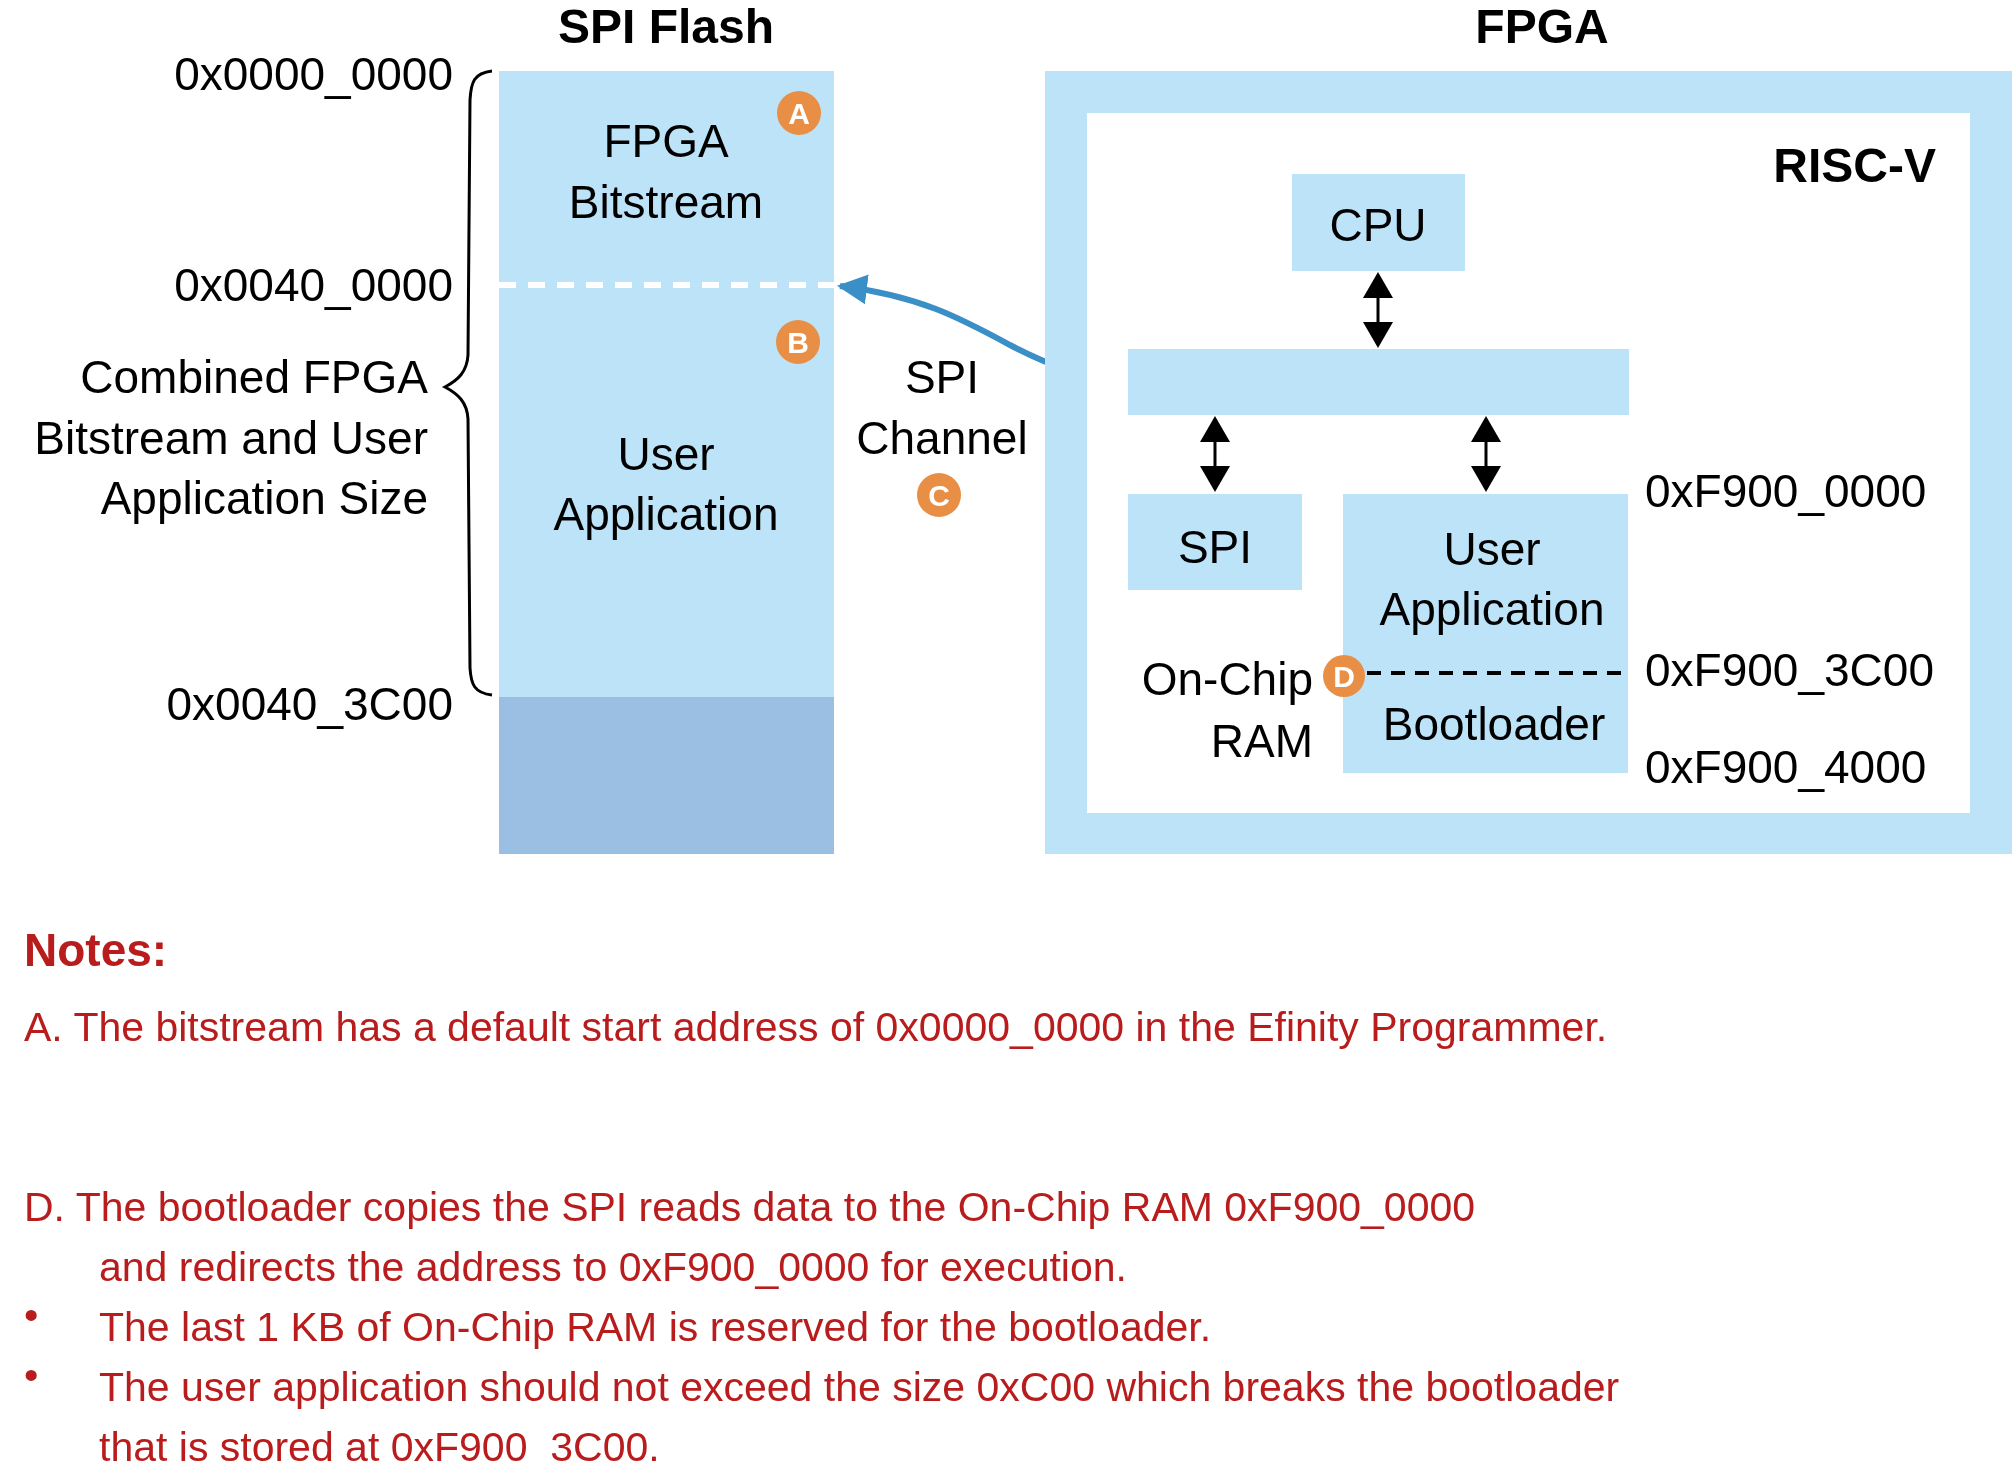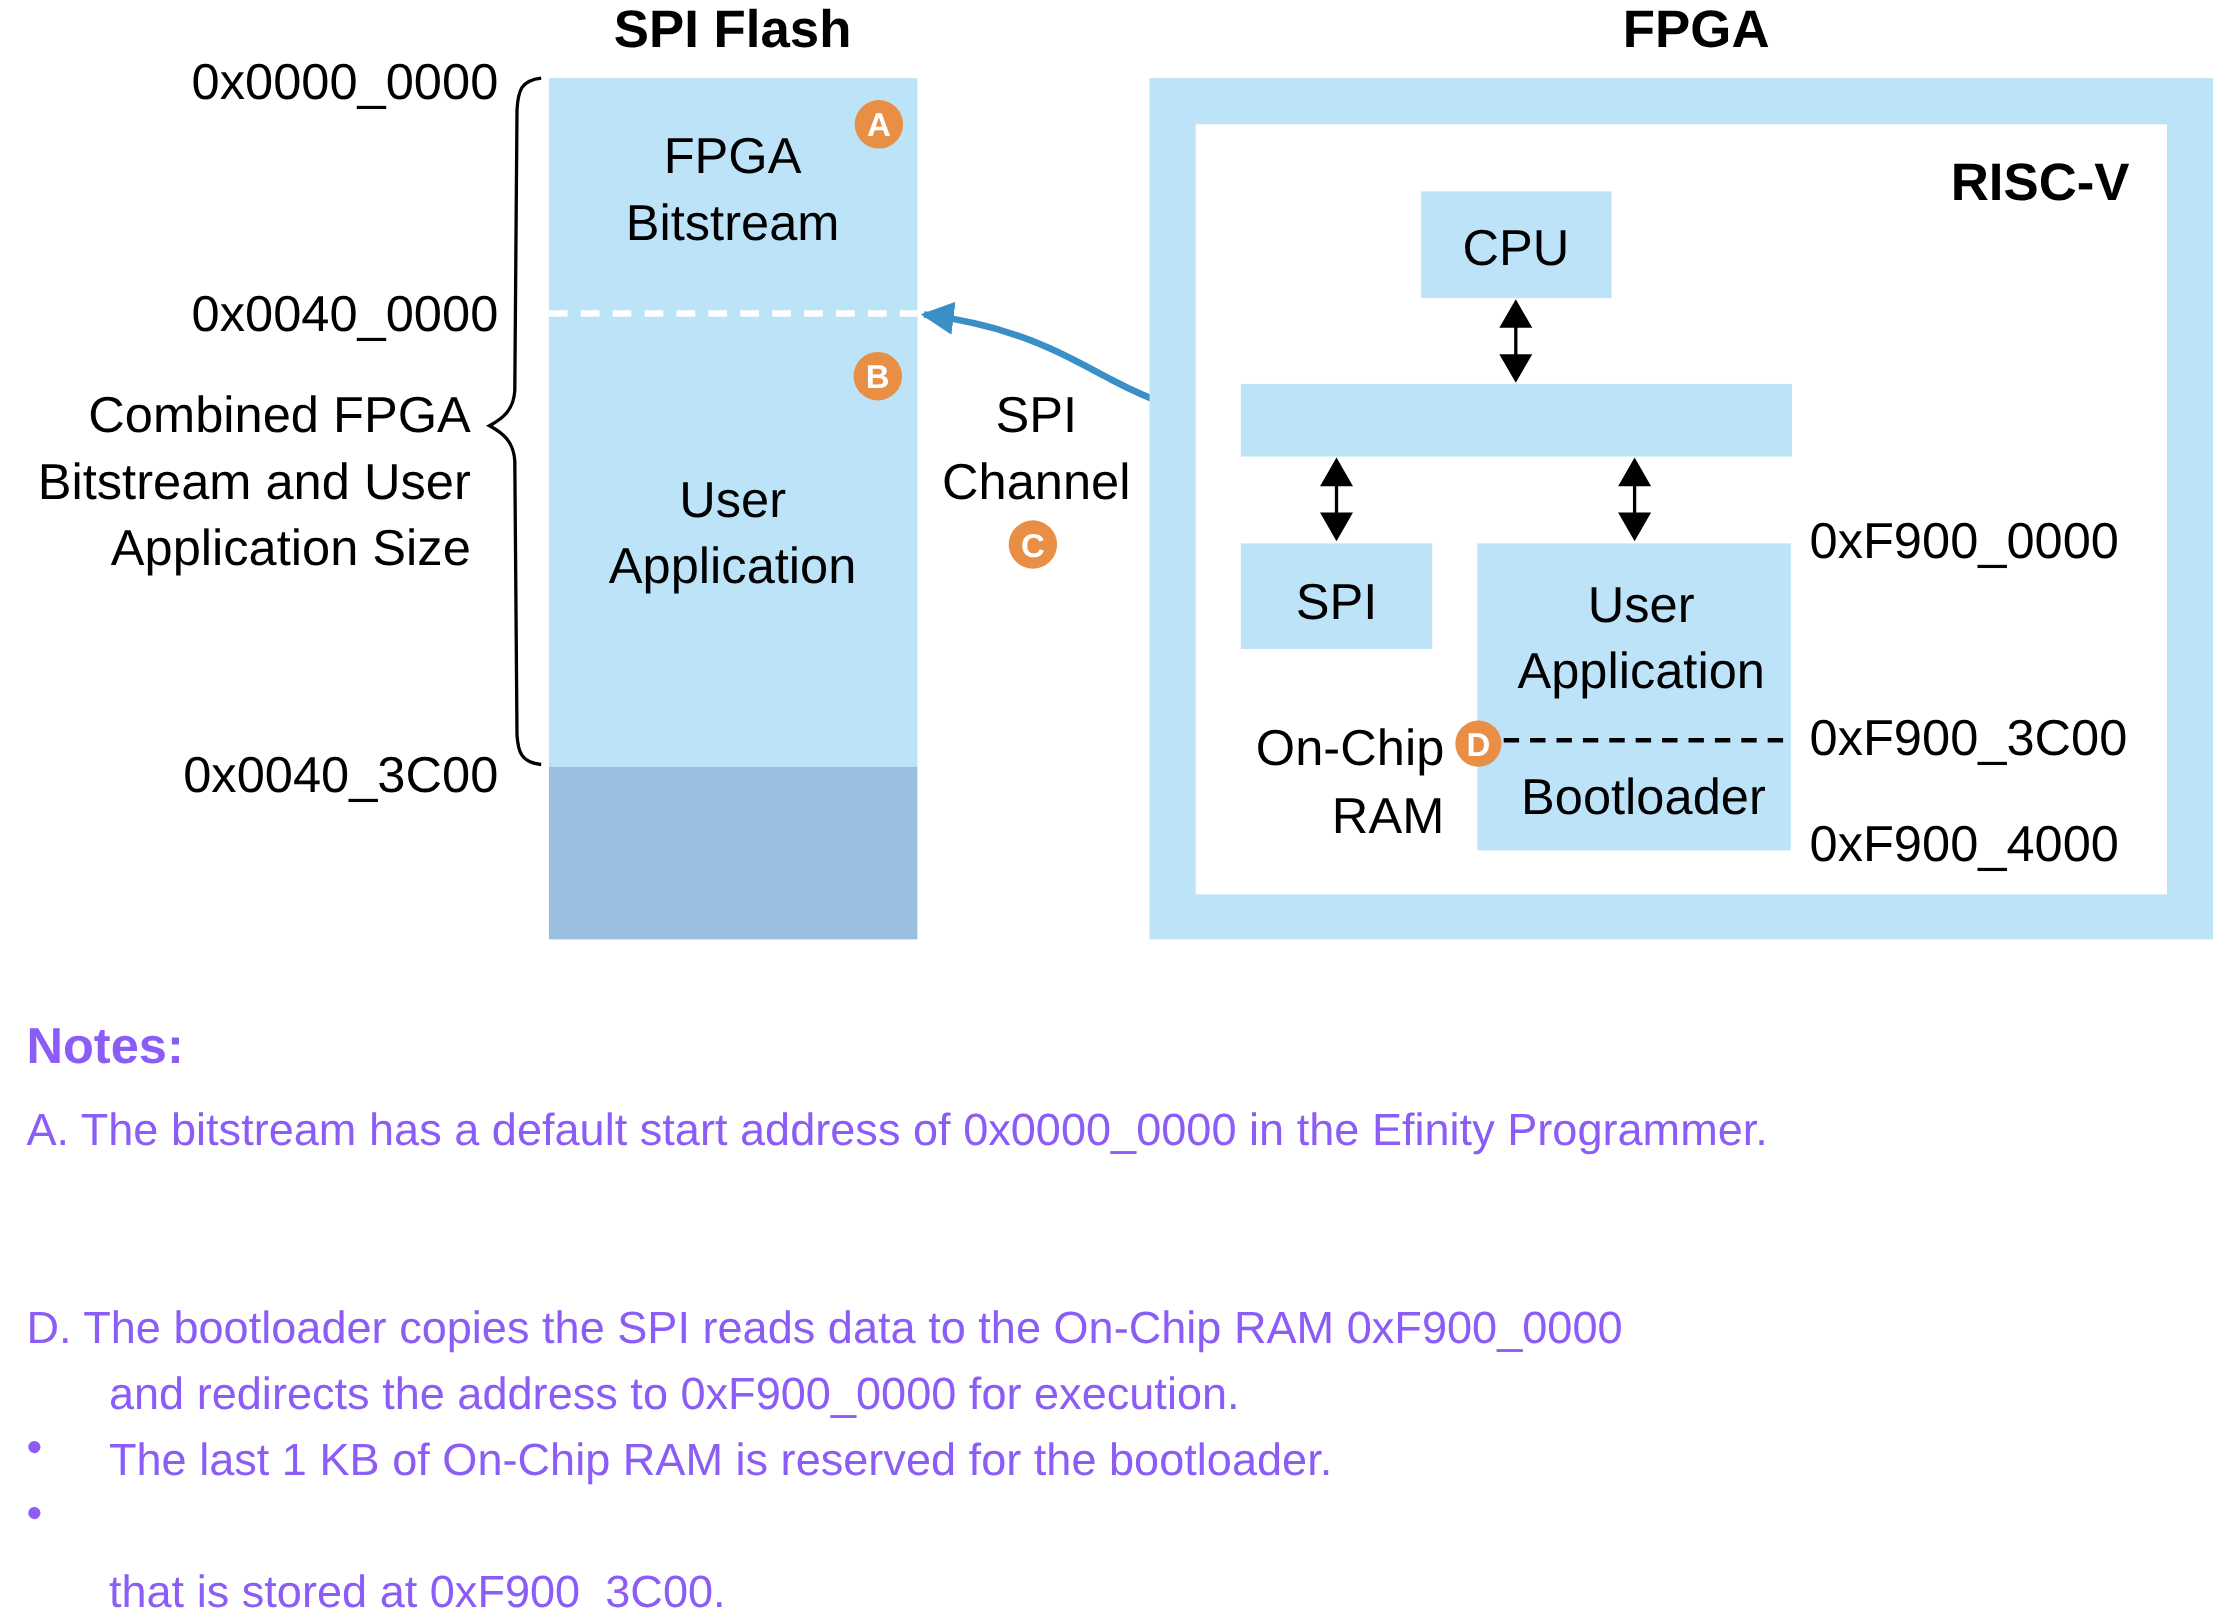--- a/index.html
+++ b/index.html
@@ -2,21 +2,21 @@
 <html><head>
 <meta charset="utf-8">
 <style>
   html, body { margin: 0; padding: 0; background: #ffffff; }
   body { width: 2012px; height: 1465px; position: relative; overflow: hidden; }
   svg.diagram { position: absolute; left: 0; top: 0; }
   .lbl { font-family: "Liberation Sans", sans-serif; font-size: 46px; fill: #000000; }
   .ttl { font-family: "Liberation Sans", sans-serif; font-size: 48px; font-weight: bold; fill: #000000; }
   .badge-text { font-family: "Liberation Sans", sans-serif; font-size: 30px; font-weight: bold; fill: #ffffff; }
   .notes { position: absolute; left: 0; top: 0; width: 2012px; height: 1465px; pointer-events: none;
-           font-family: "Liberation Sans", sans-serif; color: #8b5cf6; }
+           font-family: "Liberation Sans", sans-serif; color: #b91c1c; }
   .notes .heading { position: absolute; left: 24px; top: 922px; font-size: 46px; font-weight: bold; line-height: 56px; }
   .notes .line { position: absolute; font-size: 41px; line-height: 50px; white-space: nowrap; margin-top: 12px; }
   .notes .bullet { position: absolute; left: 24px; font-size: 41px; line-height: 50px; }
 </style>
 </head>
 <body>
 
 <svg class="diagram" width="2012" height="1465" viewBox="0 0 2012 1465">
   <defs>
     <marker id="blueHead" viewBox="0 0 10 10" refX="9" refY="5" markerWidth="5" markerHeight="5" orient="auto-start-reverse" markerUnits="strokeWidth">
@@ -114,14 +114,15 @@
 </svg>
 
 <div class="notes">
   <div class="heading">Notes:</div>
   <div class="line" style="left:24px; top:990px;">A. The bitstream has a default start address of 0x0000_0000 in the Efinity Programmer.</div>
   <div class="line" style="left:24px; top:1170px;">D. The bootloader copies the SPI reads data to the On-Chip RAM 0xF900_0000</div>
   <div class="line" style="left:99px; top:1230px;">and redirects the address to 0xF900_0000 for execution.</div>
   <div class="bullet" style="top:1290px;">•</div>
   <div class="line" style="left:99px; top:1290px;">The last 1 KB of On-Chip RAM is reserved for the bootloader.</div>
   <div class="bullet" style="top:1350px;">•</div>
+  <div class="line" style="left:99px; top:1350px;">The user application should not exceed the size 0xC00 which breaks the bootloader</div>
   <div class="line" style="left:99px; top:1410px;">that is stored at 0xF900_3C00.</div>
 </div>
 
 </body></html>

